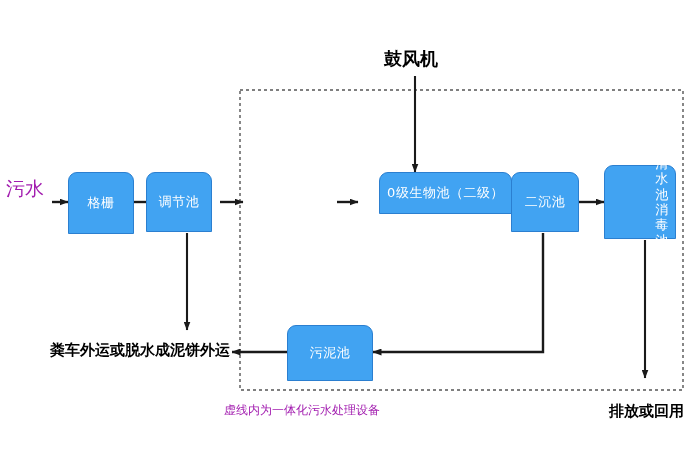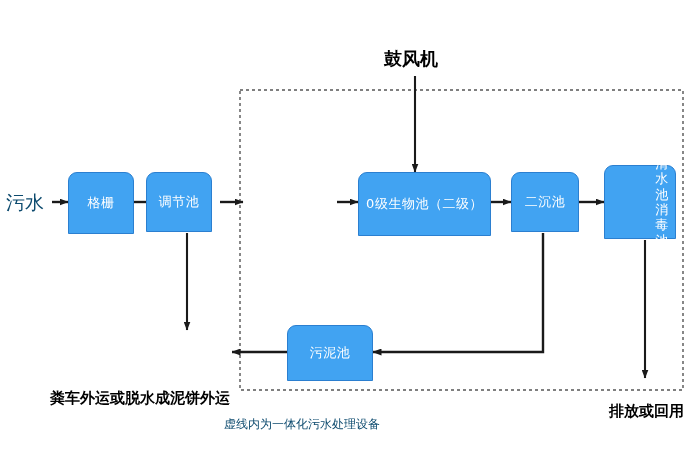--- a/index.html
+++ b/index.html
@@ -48,22 +48,21 @@
   .freetext {
     position: absolute;
     white-space: nowrap;
     z-index: 4;
   }
   .t-blue {
     color: #000000;
     font-weight: bold;
   }
   .t-dark {
-    color: #0c4a6e;
-    margin-top: 14px;
+    color: #a21caf;
   }
 </style>
 </head>
 <body>
 
 <div id="canvas">
 
   <svg id="svg-layer" viewBox="0 0 700 450" xmlns="http://www.w3.org/2000/svg">
     <defs>
       <marker id="arrowhead" markerWidth="9" markerHeight="7" refX="8.5" refY="3.5" orient="auto" markerUnits="userSpaceOnUse">
@@ -102,36 +101,36 @@
 
   <div class="node" style="left:68px; top:172px; width:66px; height:62px;">
     <span class="node-label">格栅</span>
   </div>
 
   <div class="node" style="left:146px; top:172px; width:66px; height:60px;">
     <span class="node-label">调节池</span>
   </div>
 
 
-  <div class="node" style="left:358px; top:172px; width:133px; height:64px;">
+  <div class="node" style="left:379px; top:172px; width:133px; height:42px;">
     <span class="node-label">0级生物池（二级）</span>
   </div>
 
   <div class="node" style="left:511px; top:172px; width:68px; height:60px;">
     <span class="node-label">二沉池</span>
   </div>
 
   <div class="node" style="left:604px; top:165px; width:72px; height:74px;padding-left:44px;">
     <span class="node-label">清水池
 消毒池</span>
   </div>
 
   <div class="node" style="left:287px; top:325px; width:86px; height:56px;">
     <span class="node-label">污泥池</span>
   </div>
 
-  <div class="freetext t-blue" style="left:50px; top:341px; font-size:15px;margin-top:48px;">粪车外运或脱水成泥饼外运</div>
+  <div class="freetext t-blue" style="left:50px; top:341px; font-size:15px;">粪车外运或脱水成泥饼外运</div>
 
   <div class="freetext t-blue" style="left:609px; top:402px; font-size:15px;text-align:center;">排放或回用</div>
 
   <div class="freetext t-dark" style="left:224px; top:402px; font-size:12px;">虚线内为一体化污水处理设备</div>
 
 </div>
 
 </body></html>

